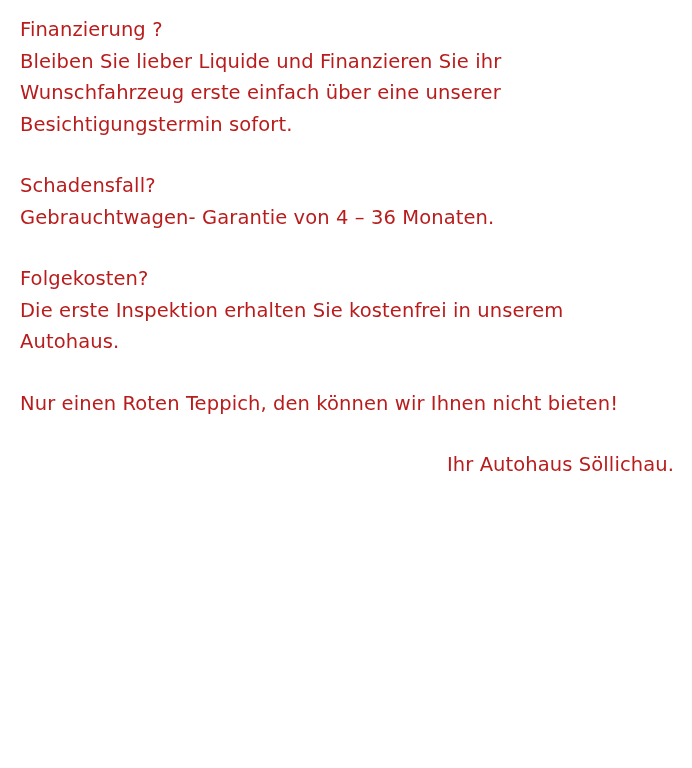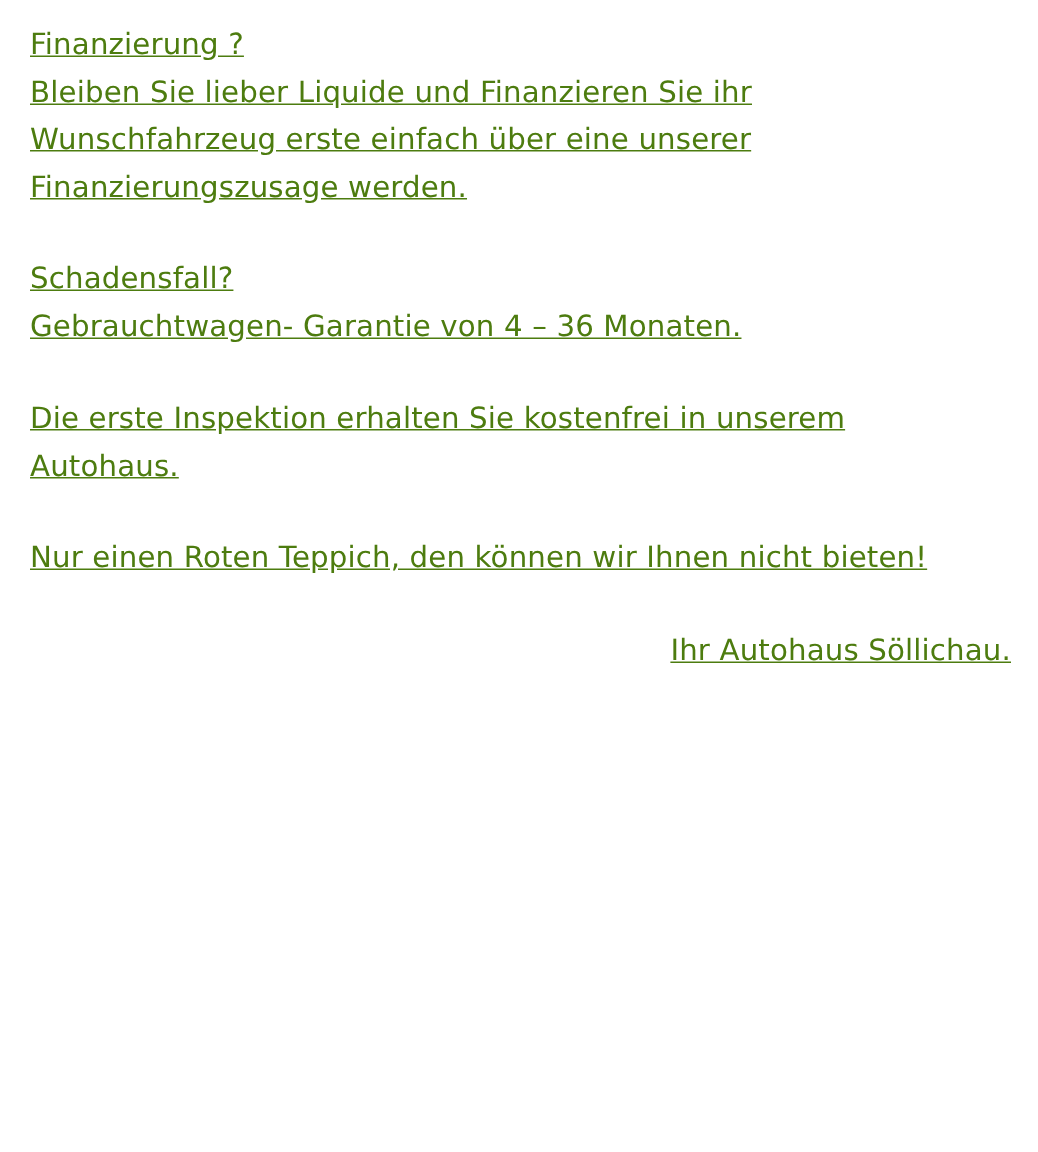--- a/index.html
+++ b/index.html
@@ -22,45 +22,45 @@
   .block {
     margin: 0 0 30px 0;
   }
   .block:last-child {
     margin-bottom: 0;
     text-align: right;
   }
   .line {
     font-size: 19.5px;
     line-height: 31.5px;
-    color: #4d7c0f;
+    color: #b91c1c;
     letter-spacing: 0.1px;
     white-space: pre-wrap;
-    text-decoration: underline;
   }
 </style>
 </head>
 <body>
 
 <div class="page">
 
   <div class="block">
     <div class="line">Finanzierung ?</div>
     <div class="line">Bleiben Sie lieber Liquide und Finanzieren Sie ihr</div>
     <div class="line">Wunschfahrzeug erste einfach über eine unserer</div>
-    <div class="line">Finanzierungszusage werden.</div>
+    <div class="line">Besichtigungstermin sofort.</div>
   </div>
 
   <div class="block">
     <div class="line">Schadensfall?</div>
     <div class="line">Gebrauchtwagen- Garantie von 4 – 36 Monaten.</div>
   </div>
 
 
   <div class="block">
+    <div class="line">Folgekosten?</div>
     <div class="line">Die erste Inspektion erhalten Sie kostenfrei in unserem</div>
     <div class="line">Autohaus.</div>
   </div>
 
   <div class="block">
     <div class="line">Nur einen Roten Teppich, den können wir Ihnen nicht bieten!</div>
   </div>
 
   <div class="block">
     <div class="line">Ihr Autohaus Söllichau.</div>

